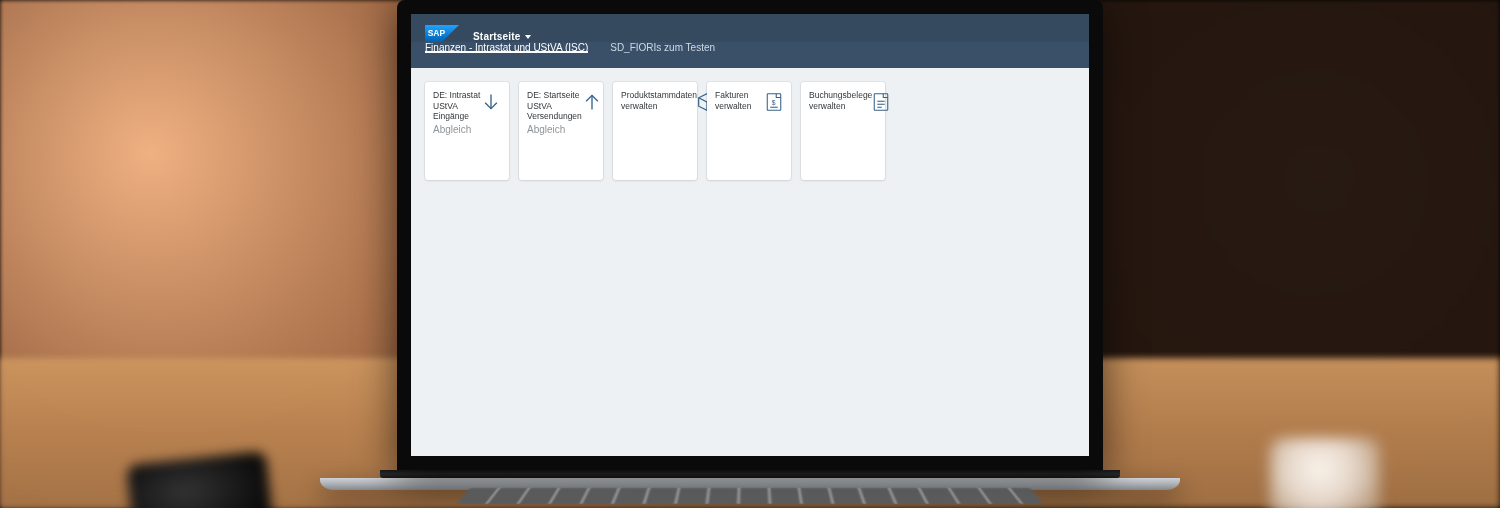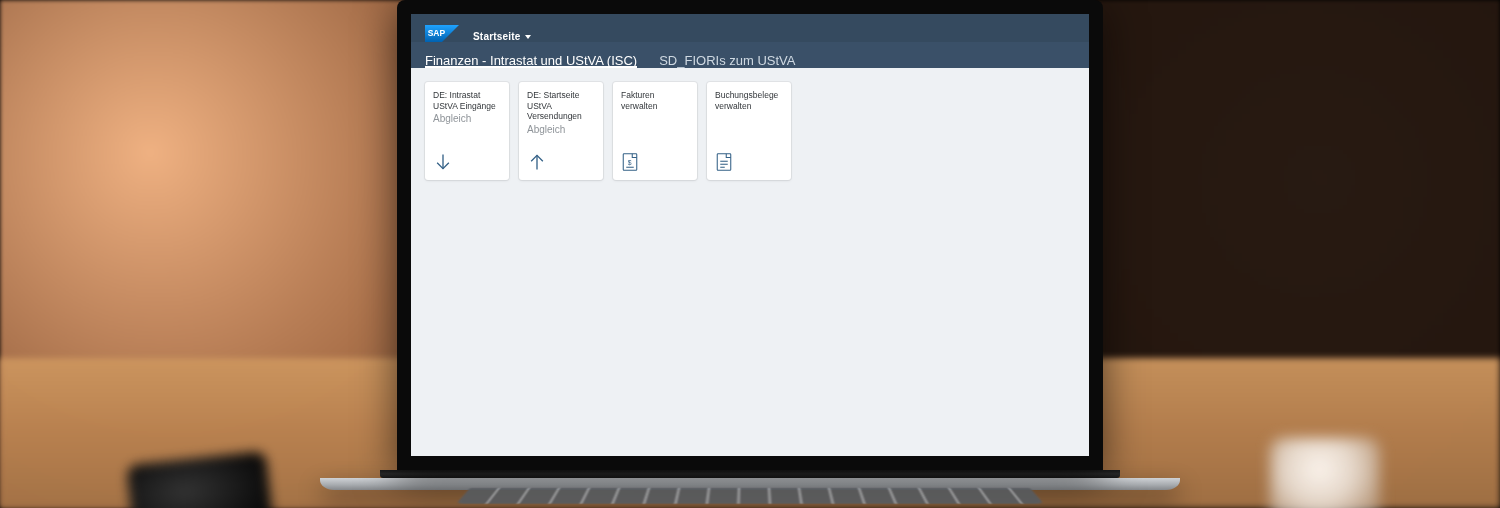--- a/index.html
+++ b/index.html
@@ -148,25 +148,25 @@
     border-left: 3px solid transparent;
     border-right: 3px solid transparent;
     border-top: 4px solid #fff;
     margin-top: 1px;
   }
 
   .tabbar {
     height: 26px;
     background: #3a5068;
     display: flex;
-    align-items: flex-end;
+    align-items: flex-start;
     padding: 0 14px;
     gap: 22px;
     color: #cfd9e2;
-    font-size: 13px;
+    font-size: 10px;
   }
   .tab {
     display: flex;
     align-items: center;
     padding: 0 0;
     cursor: pointer;
     white-space: nowrap;
   }
   .tab.active {
     color: #fff;
@@ -182,21 +182,21 @@
 
   .tile {
     width: 84px;
     height: 98px;
     background: #fff;
     border-radius: 3px;
     box-shadow: 0 0 0 1px rgba(0,0,0,0.05), 0 1px 3px rgba(0,0,0,0.08);
     padding: 8px;
     box-sizing: border-box;
     display: flex;
-    flex-direction: column;
+    flex-direction: row;
     justify-content: space-between;
     cursor: pointer;
   }
   .tile-head { }
   .tile-title {
     font-size: 8.5px;
     line-height: 1.25;
     color: #32363a;
     word-wrap: break-word;
     hyphens: auto;
@@ -244,21 +244,21 @@
           <span>Startseite</span>
           <span class="chevron"></span>
         </span>
       </div>
 
       <div class="tabbar">
         <div class="tab active">
           <span>Finanzen - Intrastat und UStVA (ISC)</span>
         </div>
         <div class="tab">
-          <span>SD_FIORIs zum UStVA</span>
+          <span>SD_FIORIs zum Testen</span>
         </div>
       </div>
 
       <div class="content">
 
         <div class="tile">
           <div class="tile-head">
             <div class="tile-title">DE: Intrastat UStVA Eingänge</div>
             <div class="tile-sub">Abgleich</div>
           </div>
@@ -276,20 +276,33 @@
             <div class="tile-sub">Abgleich</div>
           </div>
           <div class="tile-icon">
             <svg width="20" height="20" viewBox="0 0 24 24" fill="none" stroke="currentColor" stroke-width="1.6">
               <line x1="12" y1="21" x2="12" y2="4"></line>
               <polyline points="5,11 12,4 19,11"></polyline>
             </svg>
           </div>
         </div>
 
+        <div class="tile">
+          <div class="tile-head">
+            <div class="tile-title">Produktstammdaten verwalten</div>
+            <div class="tile-sub"></div>
+          </div>
+          <div class="tile-icon">
+            <svg width="20" height="20" viewBox="0 0 24 24" fill="none" stroke="currentColor" stroke-width="1.4">
+              <polygon points="12,2 22,7 22,17 12,22 2,17 2,7"></polygon>
+              <polyline points="2,7 12,12 22,7"></polyline>
+              <line x1="12" y1="12" x2="12" y2="22"></line>
+            </svg>
+          </div>
+        </div>
 
         <div class="tile">
           <div class="tile-head">
             <div class="tile-title">Fakturen verwalten</div>
             <div class="tile-sub"></div>
           </div>
           <div class="tile-icon">
             <svg width="18" height="20" viewBox="0 0 24 26" fill="none" stroke="currentColor" stroke-width="1.4">
               <rect x="3" y="2" width="18" height="22" rx="1"></rect>
               <polyline points="15,2 15,7 21,7"></polyline>

